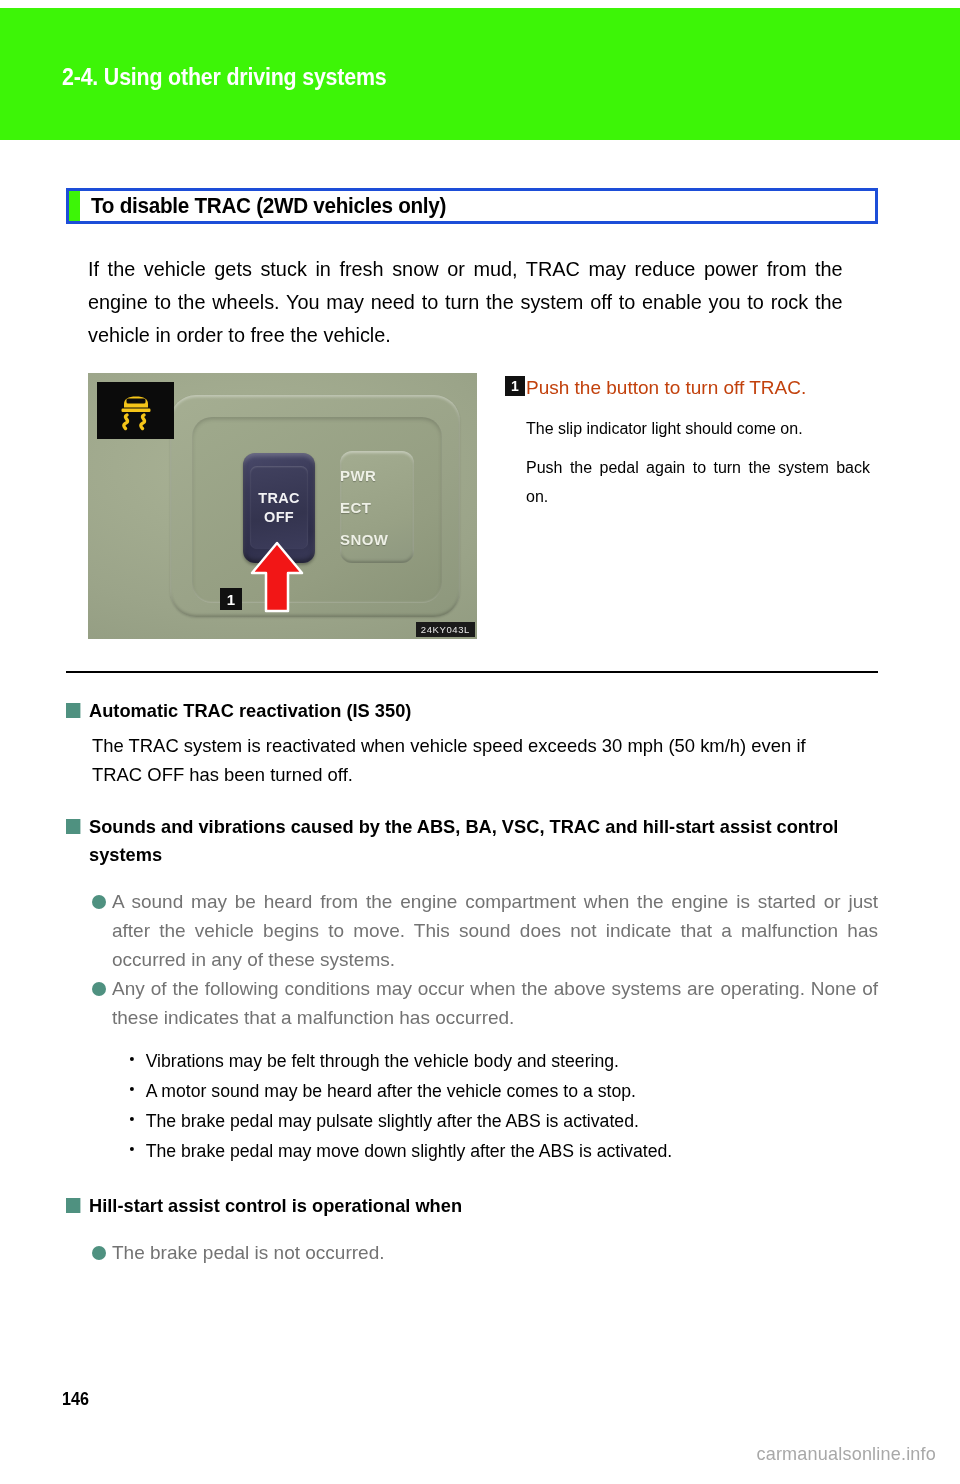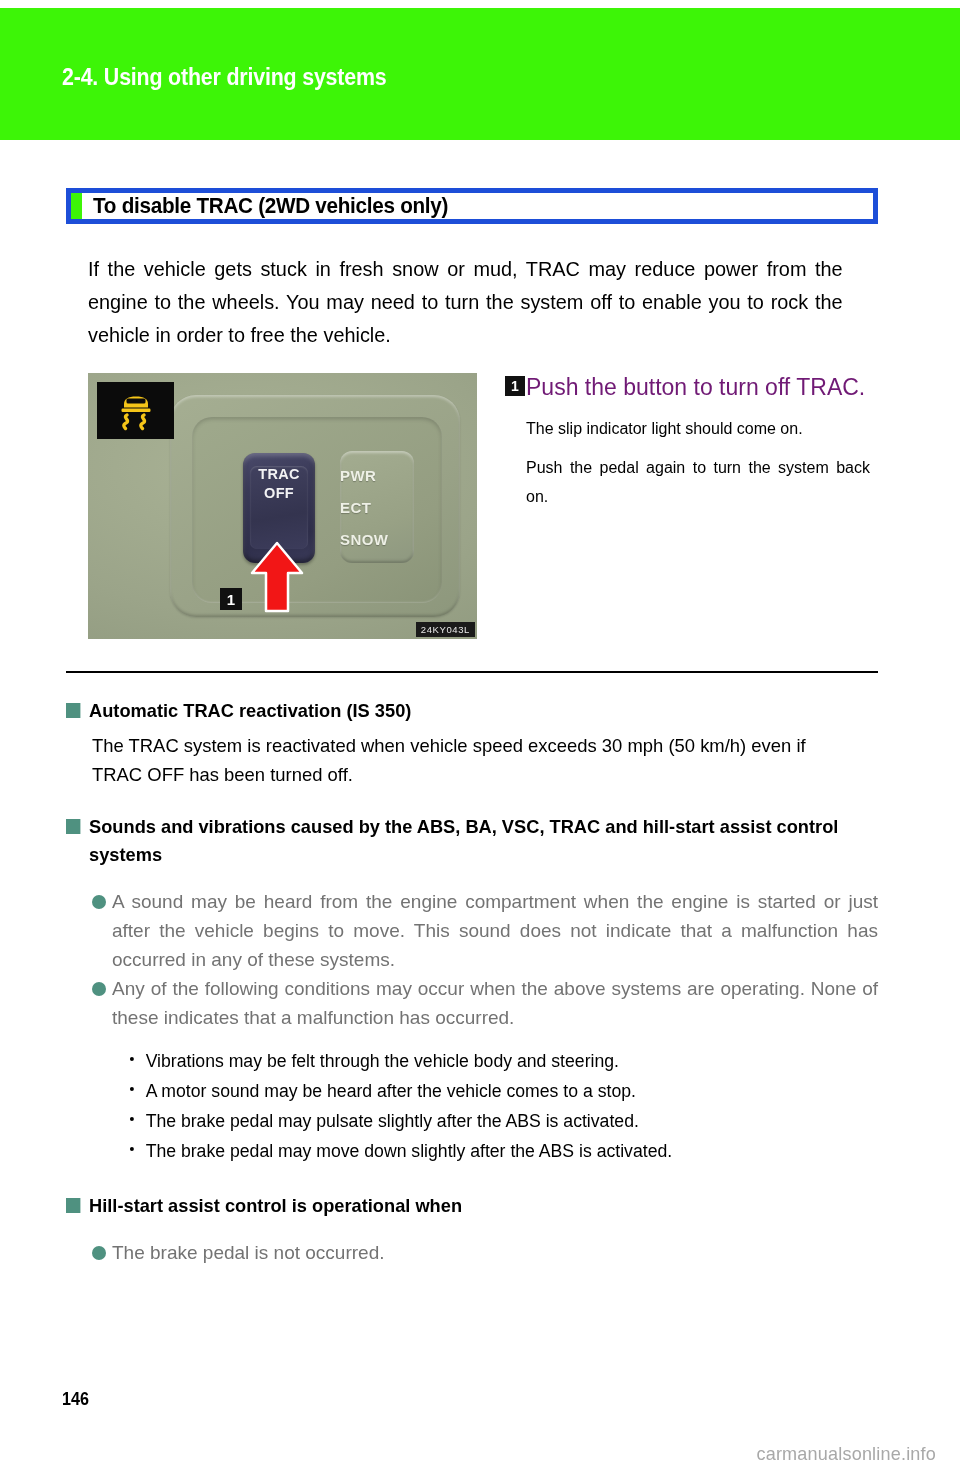--- a/index.html
+++ b/index.html
@@ -41,21 +41,21 @@
     transform-origin: left center;
   }
 
   
   .section-heading {
     position: absolute;
     left: 66px;
     top: 188px;
     width: 812px;
     height: 36px;
-    border: 5px solid #1d4ed8;
+    border: 3px solid #1d4ed8;
     background: #ffffff;
   }
   .section-heading .accent-bar {
     position: absolute;
     left: 0;
     top: 0;
     width: 11px;
     height: 100%;
     background: #3DF507;
   }
@@ -161,20 +161,21 @@
     left: 7px;
     top: 13px;
     right: 7px;
     bottom: 14px;
     border-radius: 7px;
     background: linear-gradient(170deg, #41415f 0%, #34344f 60%, #3c3c5b 100%);
     box-shadow: inset 0 1px 2px rgba(255,255,255,0.18);
     display: flex;
     flex-direction: column;
     align-items: center;
+    justify-content: center;
     gap: 2px;
   }
   .trac-off-button .lbl {
     font-size: 14.5px;
     font-weight: bold;
     color: #f2f2f4;
     letter-spacing: 0.3px;
     line-height: 17px;
   }
 
@@ -262,23 +263,23 @@
     background: #111111;
     color: #ffffff;
     font-size: 14px;
     font-weight: bold;
     display: flex;
     align-items: center;
     justify-content: center;
   }
   .step-head-text {
     margin-left: 21px;
-    font-size: 23px;
+    font-size: 19px;
     line-height: 33px;
-    color: #701a75;
+    color: #c2410c;
     text-align: justify;
     text-align-last: left;
   }
   .step-sub {
     margin-top: 10px;
     margin-left: 21px;
     font-size: 16px;
     line-height: 29px;
     color: #000;
     text-align: justify;

